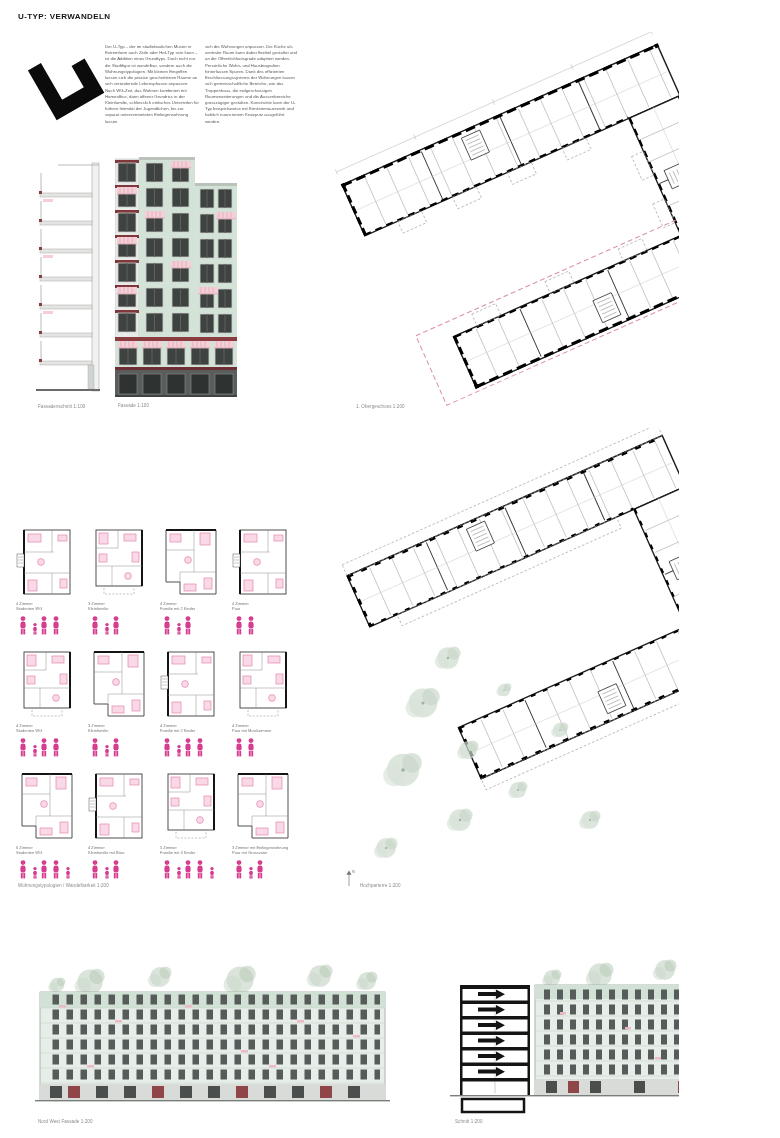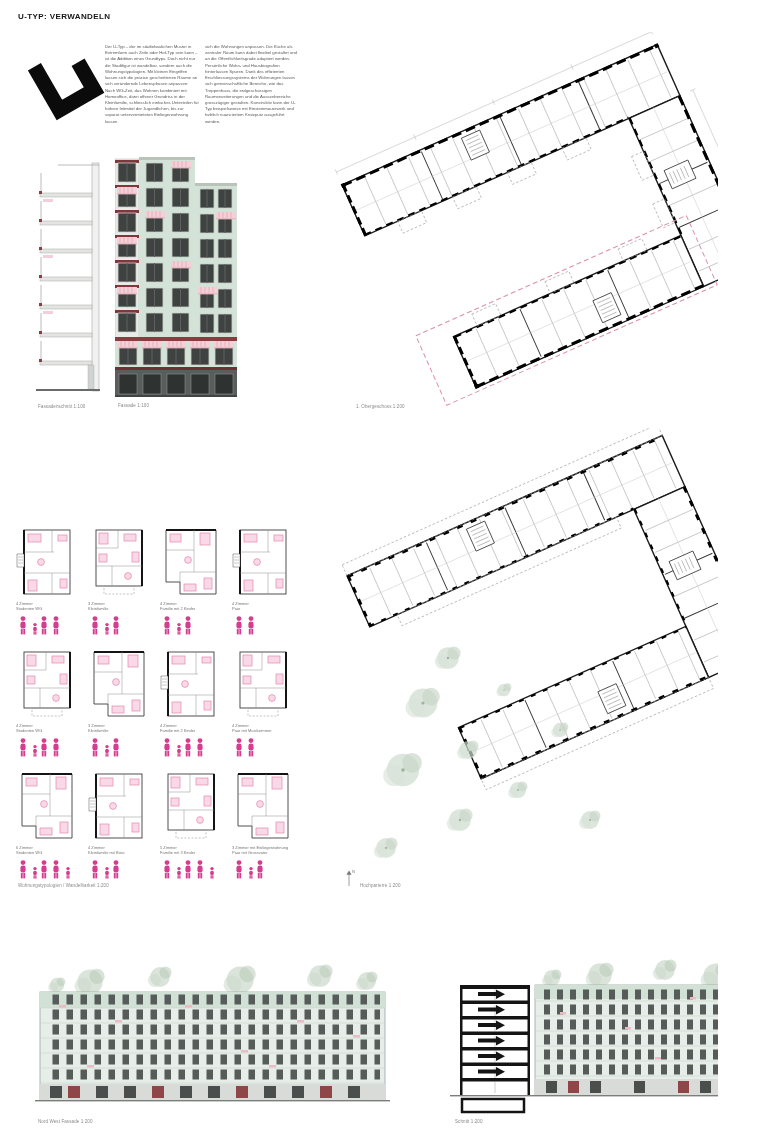--- a/index.html
+++ b/index.html
@@ -1,17 +1,17 @@
 <!DOCTYPE html>
 <html><head>
 <meta charset="utf-8">
 <style>
   html,body{margin:0;padding:0;background:#ffffff;}
   .board{position:relative;width:679px;height:1138px;background:#fff;overflow:hidden;
-         font-family:"Liberation Sans",sans-serif;color:#333;padding-left:39px;}
+         font-family:"Liberation Sans",sans-serif;color:#333;}
   .title{position:absolute;left:18px;top:12px;font-size:8px;font-weight:700;color:#151515;letter-spacing:.4px;}
   .fig{position:absolute;}
   .fig svg{display:block;}
   .cap{position:absolute;font-size:4.5px;color:#8a8a8a;letter-spacing:.1px;white-space:nowrap;}
   .introcol{position:absolute;top:44px;width:94px;font-size:4.3px;line-height:1.45;color:#585858;text-align:left;}
   #col1{left:105px;} #col2{left:205px;}
   #typology-grid{position:absolute;left:16px;top:528px;display:grid;
                  grid-template-columns:repeat(4,72px);grid-auto-rows:122px;}
   .tcell{position:relative;}
   .tplan{height:70px;}

